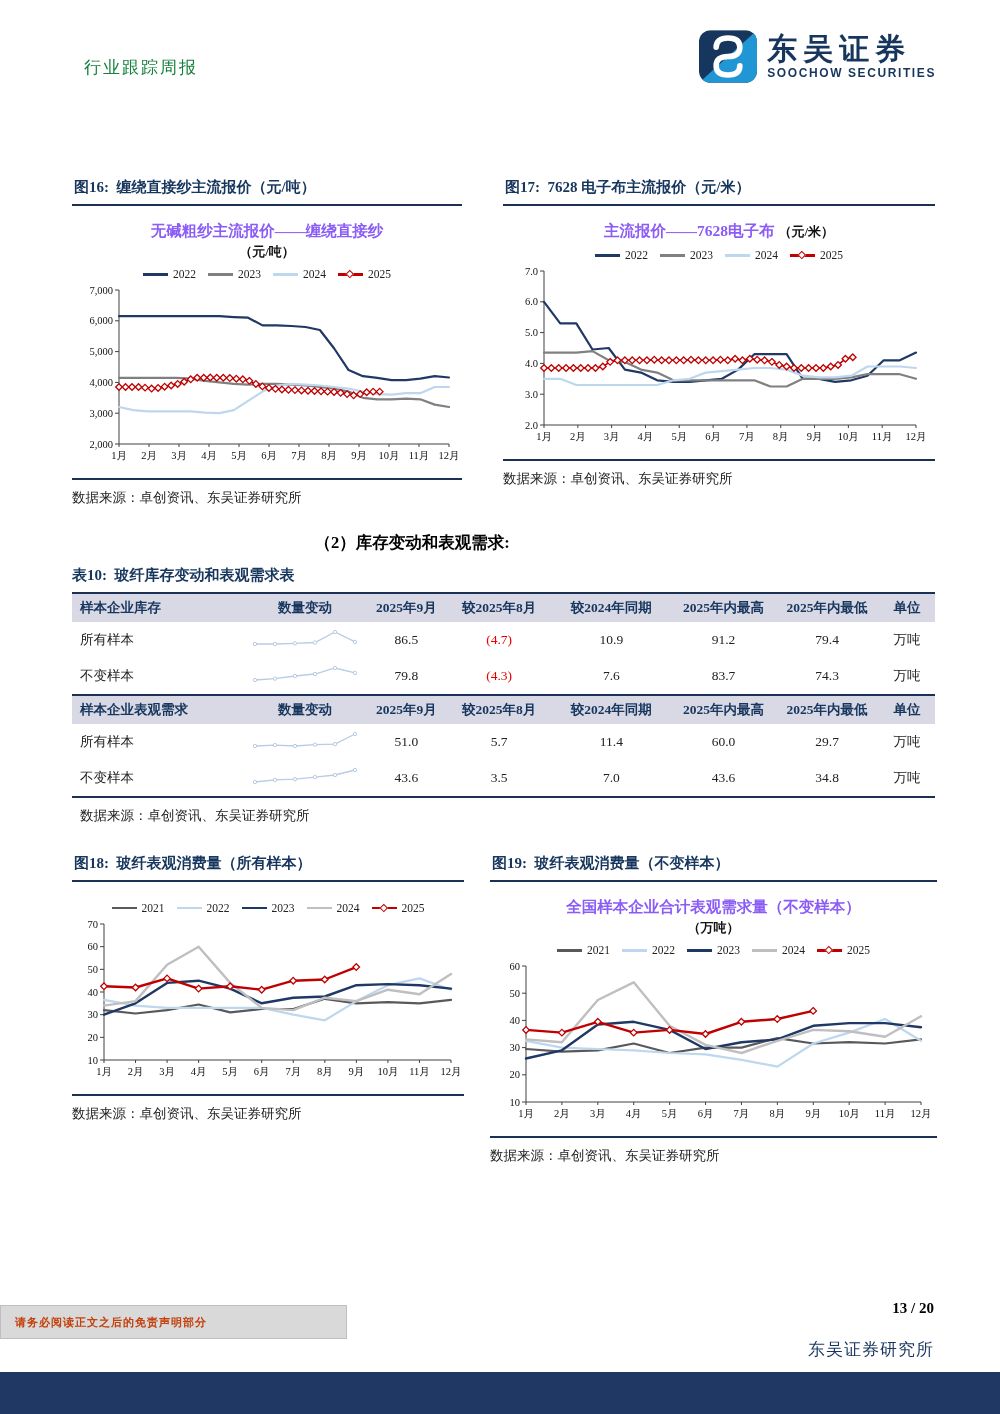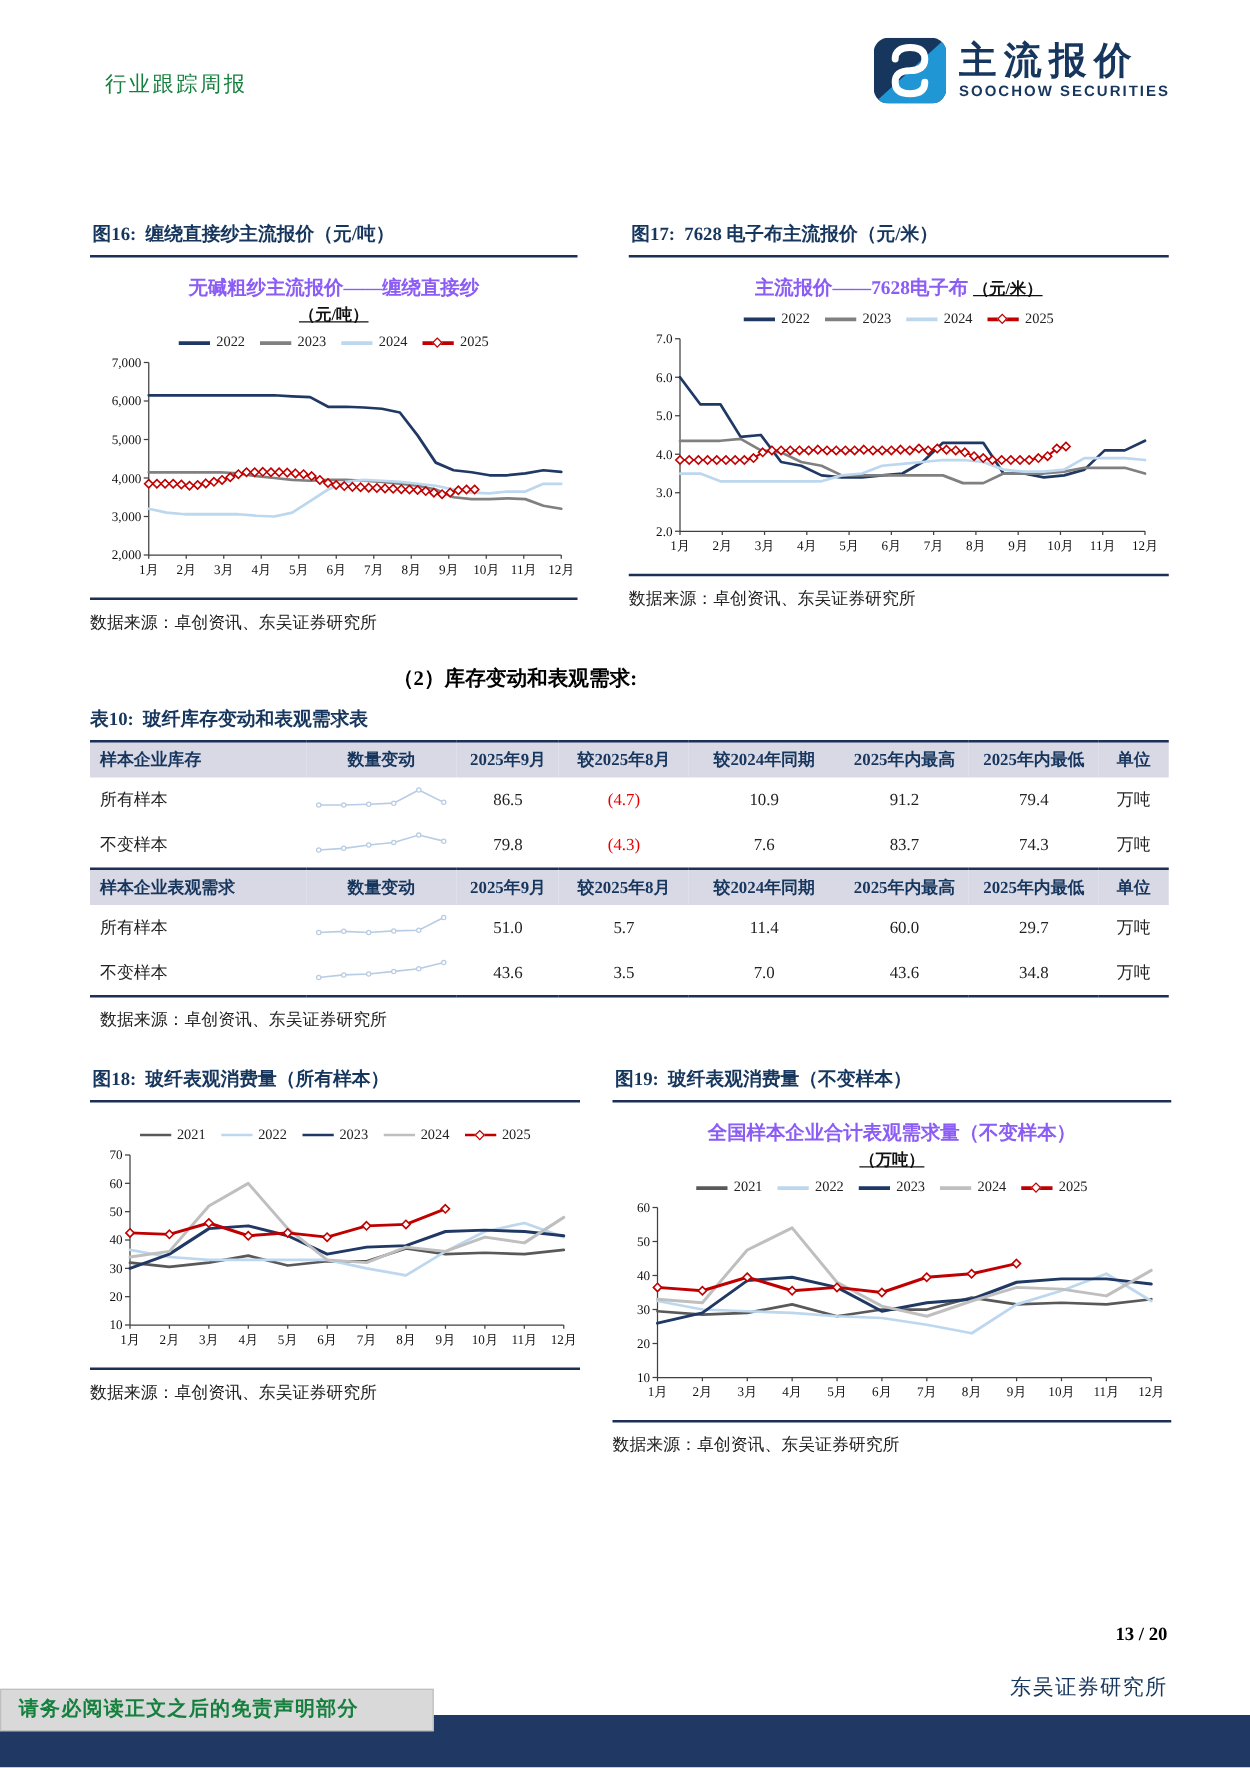--- a/index.html
+++ b/index.html
@@ -21,21 +21,21 @@
   .logo-cn { font-size:30px; font-weight:bold; color:#17365d; letter-spacing:6px; }
   .logo-en { font-size:12px; font-weight:bold; color:#17365d; letter-spacing:1.6px;
              font-family:"Liberation Sans","DejaVu Sans",sans-serif; margin-top:3px; }
 
   
   .figure { position:absolute;margin-top:28px; }
   .fig-caption { font-size:15px; font-weight:bold; color:#17365d;
                  padding:4px 0 7px 2px; border-bottom:2px solid #1c2f54; white-space:pre-wrap; }
   .fig-body { padding-top:13px; text-align:center; }
   .chart-title { font-size:15.5px; font-weight:bold; color:#8b5cf6; line-height:1.5; margin:0 auto; }
-  .chart-subtitle { font-size:13px; font-weight:bold; color:#111; margin-top:1px;text-decoration:underline; }
+  .chart-subtitle { font-size:13px; font-weight:bold; color:#111; margin-top:1px; }
   .inline-sub .chart-subtitle { display:inline; font-size:13px; }
   .fig18-title { max-width:345px; }
   .legend { margin:7px 0 2px; display:flex; justify-content:center; align-items:center; flex-wrap:nowrap; }
   .lg-item { display:inline-flex; align-items:center; margin:0 6px; }
   .lg-label { font-size:11.5px; color:#222; margin-left:5px; }
   svg.chart { display:block; margin:0 auto; overflow:visible; }
   svg text { font-family:"Liberation Serif","DejaVu Serif",serif; }
   .fig-source { margin-top:10px; border-top:2px solid #1c2f54; padding-top:9px;
                 font-size:13.5px; color:#222; text-align:left; }
 
@@ -50,22 +50,22 @@
   table.t10 th, table.t10 td { font-size:13.5px; padding:5px 0; text-align:center; }
   tr.hdr th { background:#d9d9e6; color:#17365d; font-weight:bold; }
   tr.hdr2 td { background:#d9d9e6; color:#17365d; font-weight:bold; border-top:2px solid #1c2f54; }
   td.l, th.l { text-align:left !important; padding-left:8px !important; }
   td.neg { color:#e80000; }
   .tbl-source { margin-top:9px; font-size:13.5px; color:#222; padding-left:8px; }
 
   
   .pageno { right:66px; top:1300px; font-size:15px; font-weight:bold; color:#000; }
   .footer-right { right:66px; top:1338px; font-size:17px; color:#17365d; letter-spacing:1px; }
-  .disclaimer-box { left:0; top:1351px; width:347px; height:34px; background:#d9d9d9;
-                    border:1px solid #bfbfbf; color:#15803d; font-weight:bold; font-size:16px;
+  .disclaimer-box { left:0; top:1305px; width:347px; height:34px; background:#d9d9d9;
+                    border:1px solid #bfbfbf; color:#c2410c; font-weight:bold; font-size:11px;
                     line-height:32px; padding-left:14px; z-index:2; letter-spacing:1px; }
   .bottom-bar { left:0; top:1372px; width:1000px; height:42px; background:#1f3864; z-index:1; }
 </style>
 </head>
 <body>
 
 <div class="abs hdr-left">行业跟踪周报</div>
 <div class="abs logo">
   <svg width="58" height="53" viewBox="0 0 44 40">
     <defs>
@@ -73,21 +73,21 @@
           <rect x="0" y="0" width="44" height="40" rx="9"></rect>
         </clipPath>
       </defs>
     <g clip-path="url(#lg)">
       <rect x="0" y="0" width="44" height="40" fill="#17365d"></rect>
       <path d="M44 0 L44 40 L0 40 Z" fill="#2196d4"></path>
       <path d="M13 13 q0 -7 9 -7 q9 0 9 7 q0 7 -9 7 q-9 0 -9 7 q0 7 9 7 q9 0 9 -7" stroke="#ffffff" stroke-width="4.2" fill="none" stroke-linecap="round"></path>
     </g>
   </svg>
   <div class="logo-text">
-    <span class="logo-cn">主流报价</span>
+    <span class="logo-cn">东吴证券</span>
     <span class="logo-en">SOOCHOW SECURITIES</span>
   </div>
 </div>
 
 <div class="figure" style="left:72px; top:146px; width:390px;">
   <div class="fig-caption">图16:  缠绕直接纱主流报价（元/吨）</div>
   <div class="fig-body">
     <div class="chart-title">无碱粗纱主流报价——缠绕直接纱</div>
     <div class="chart-subtitle">（元/吨）</div>
     <div class="legend">

